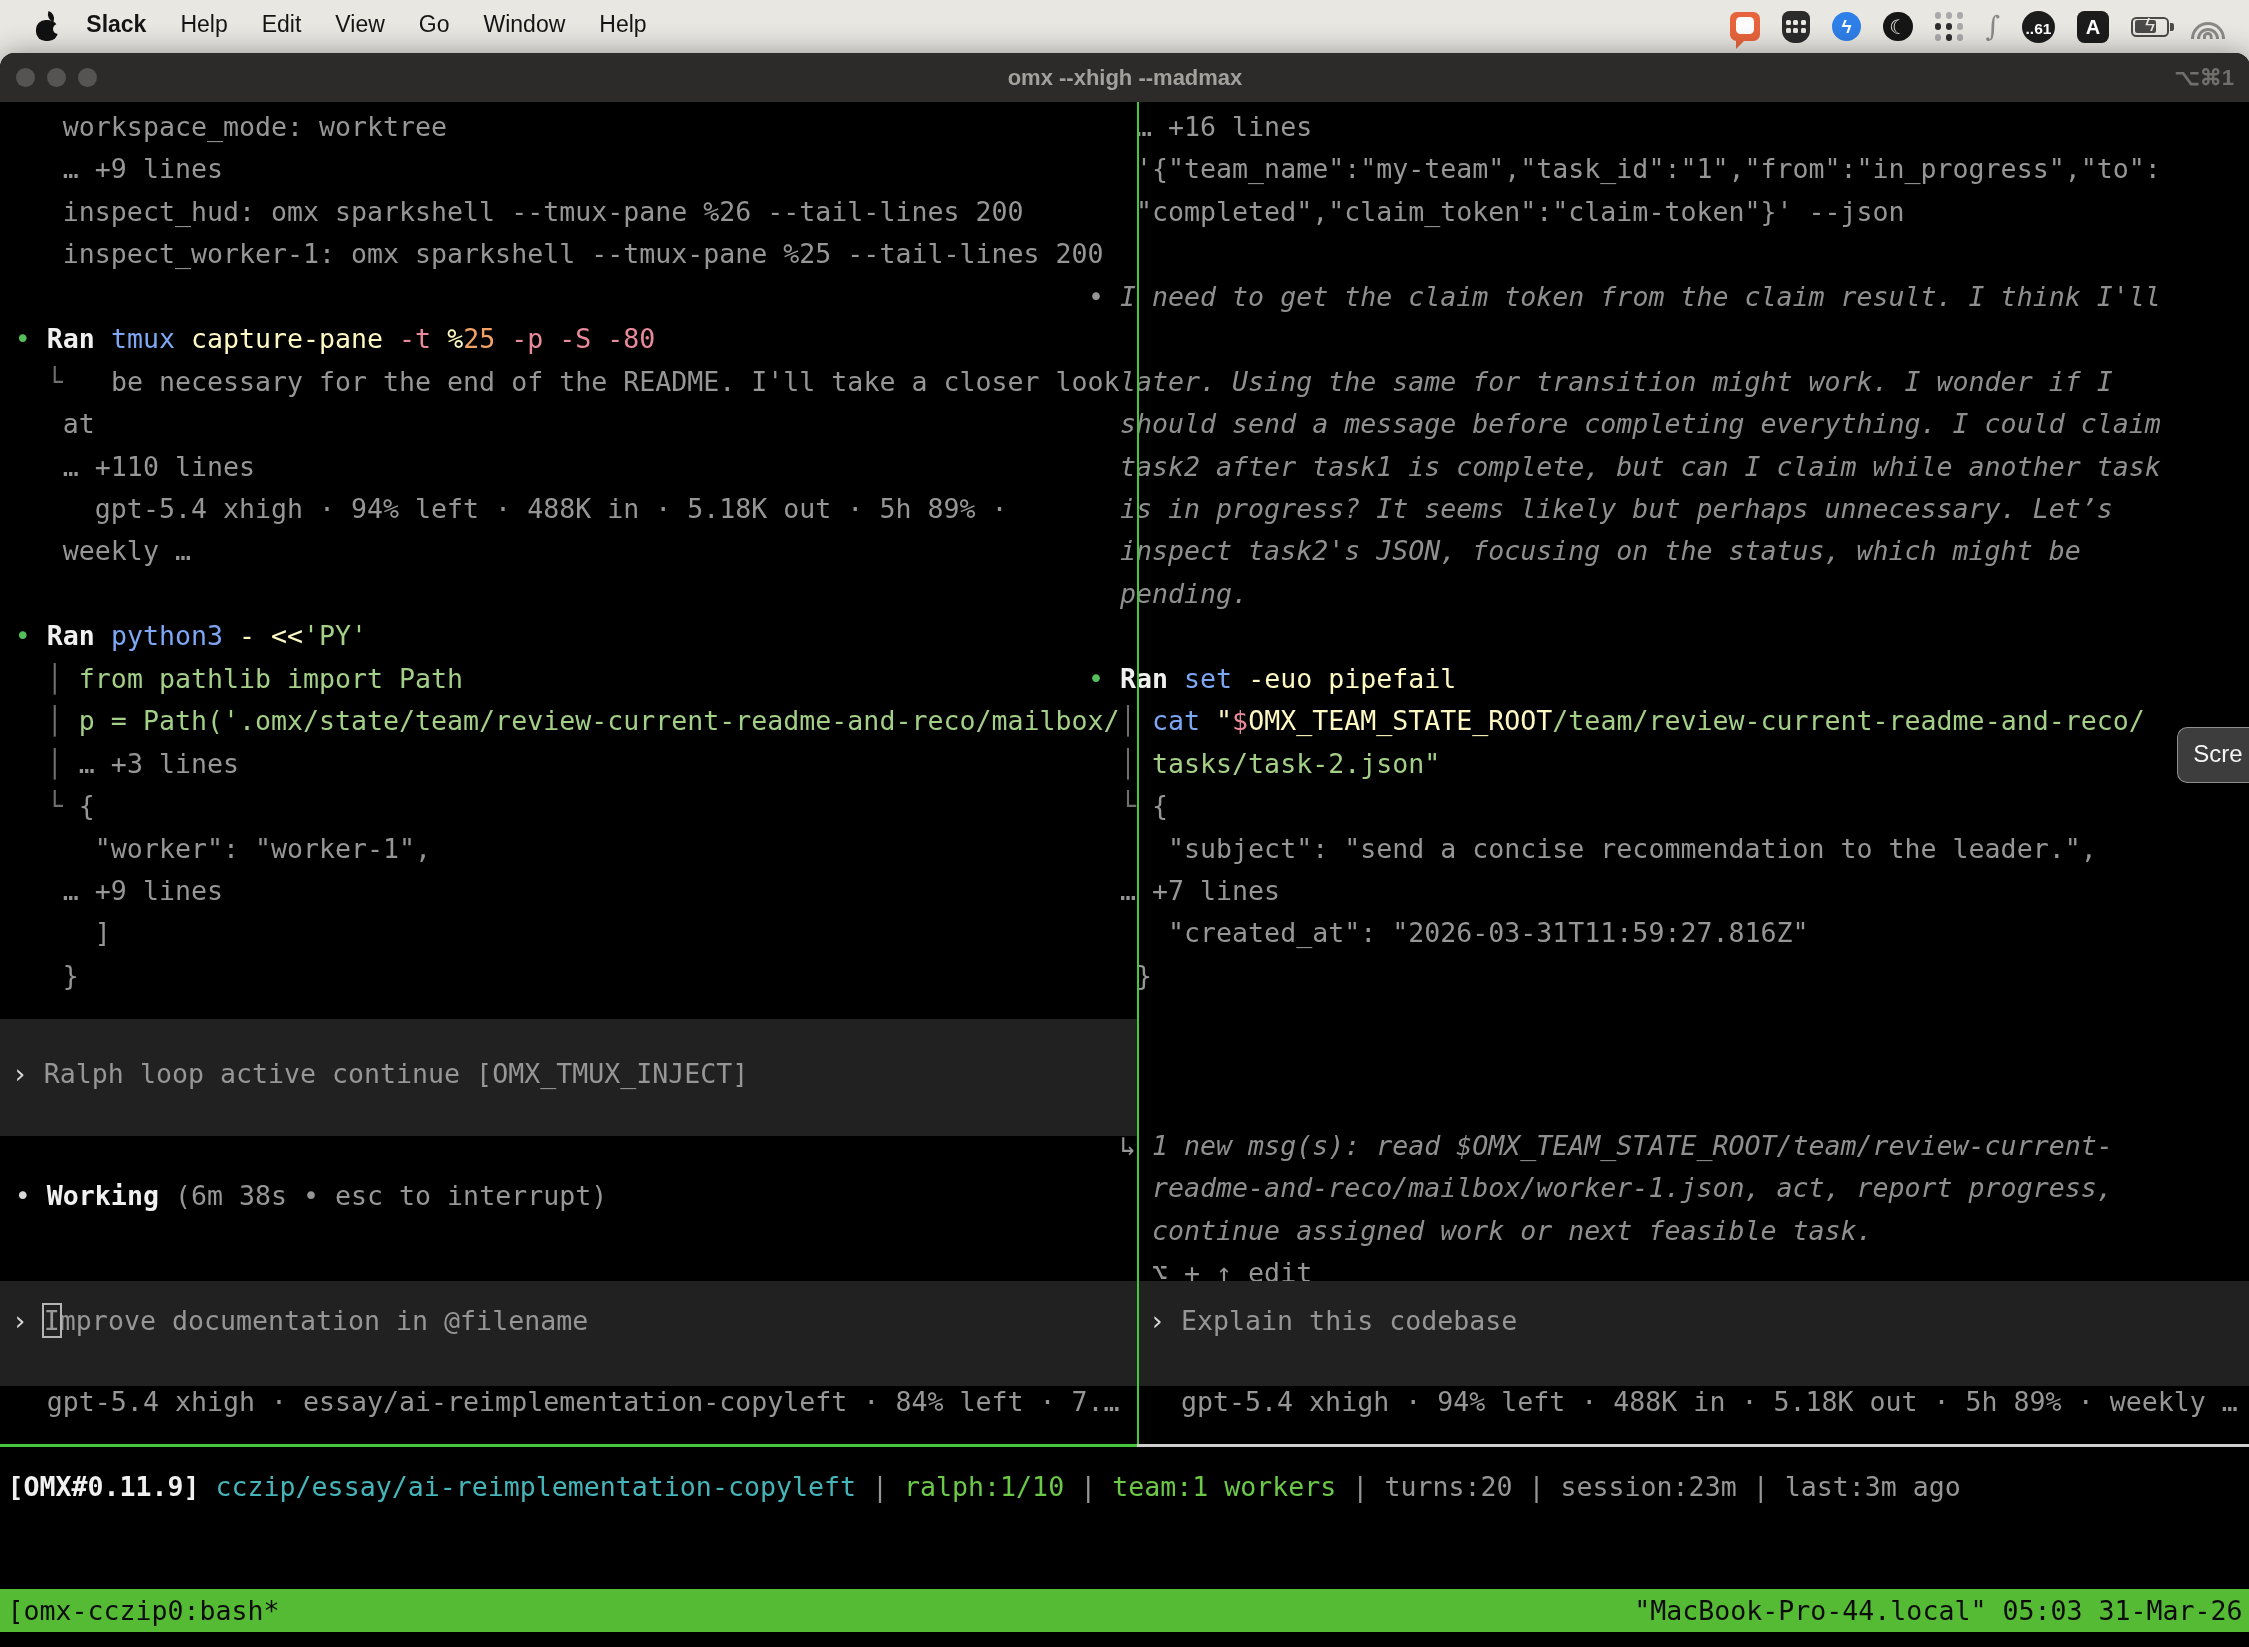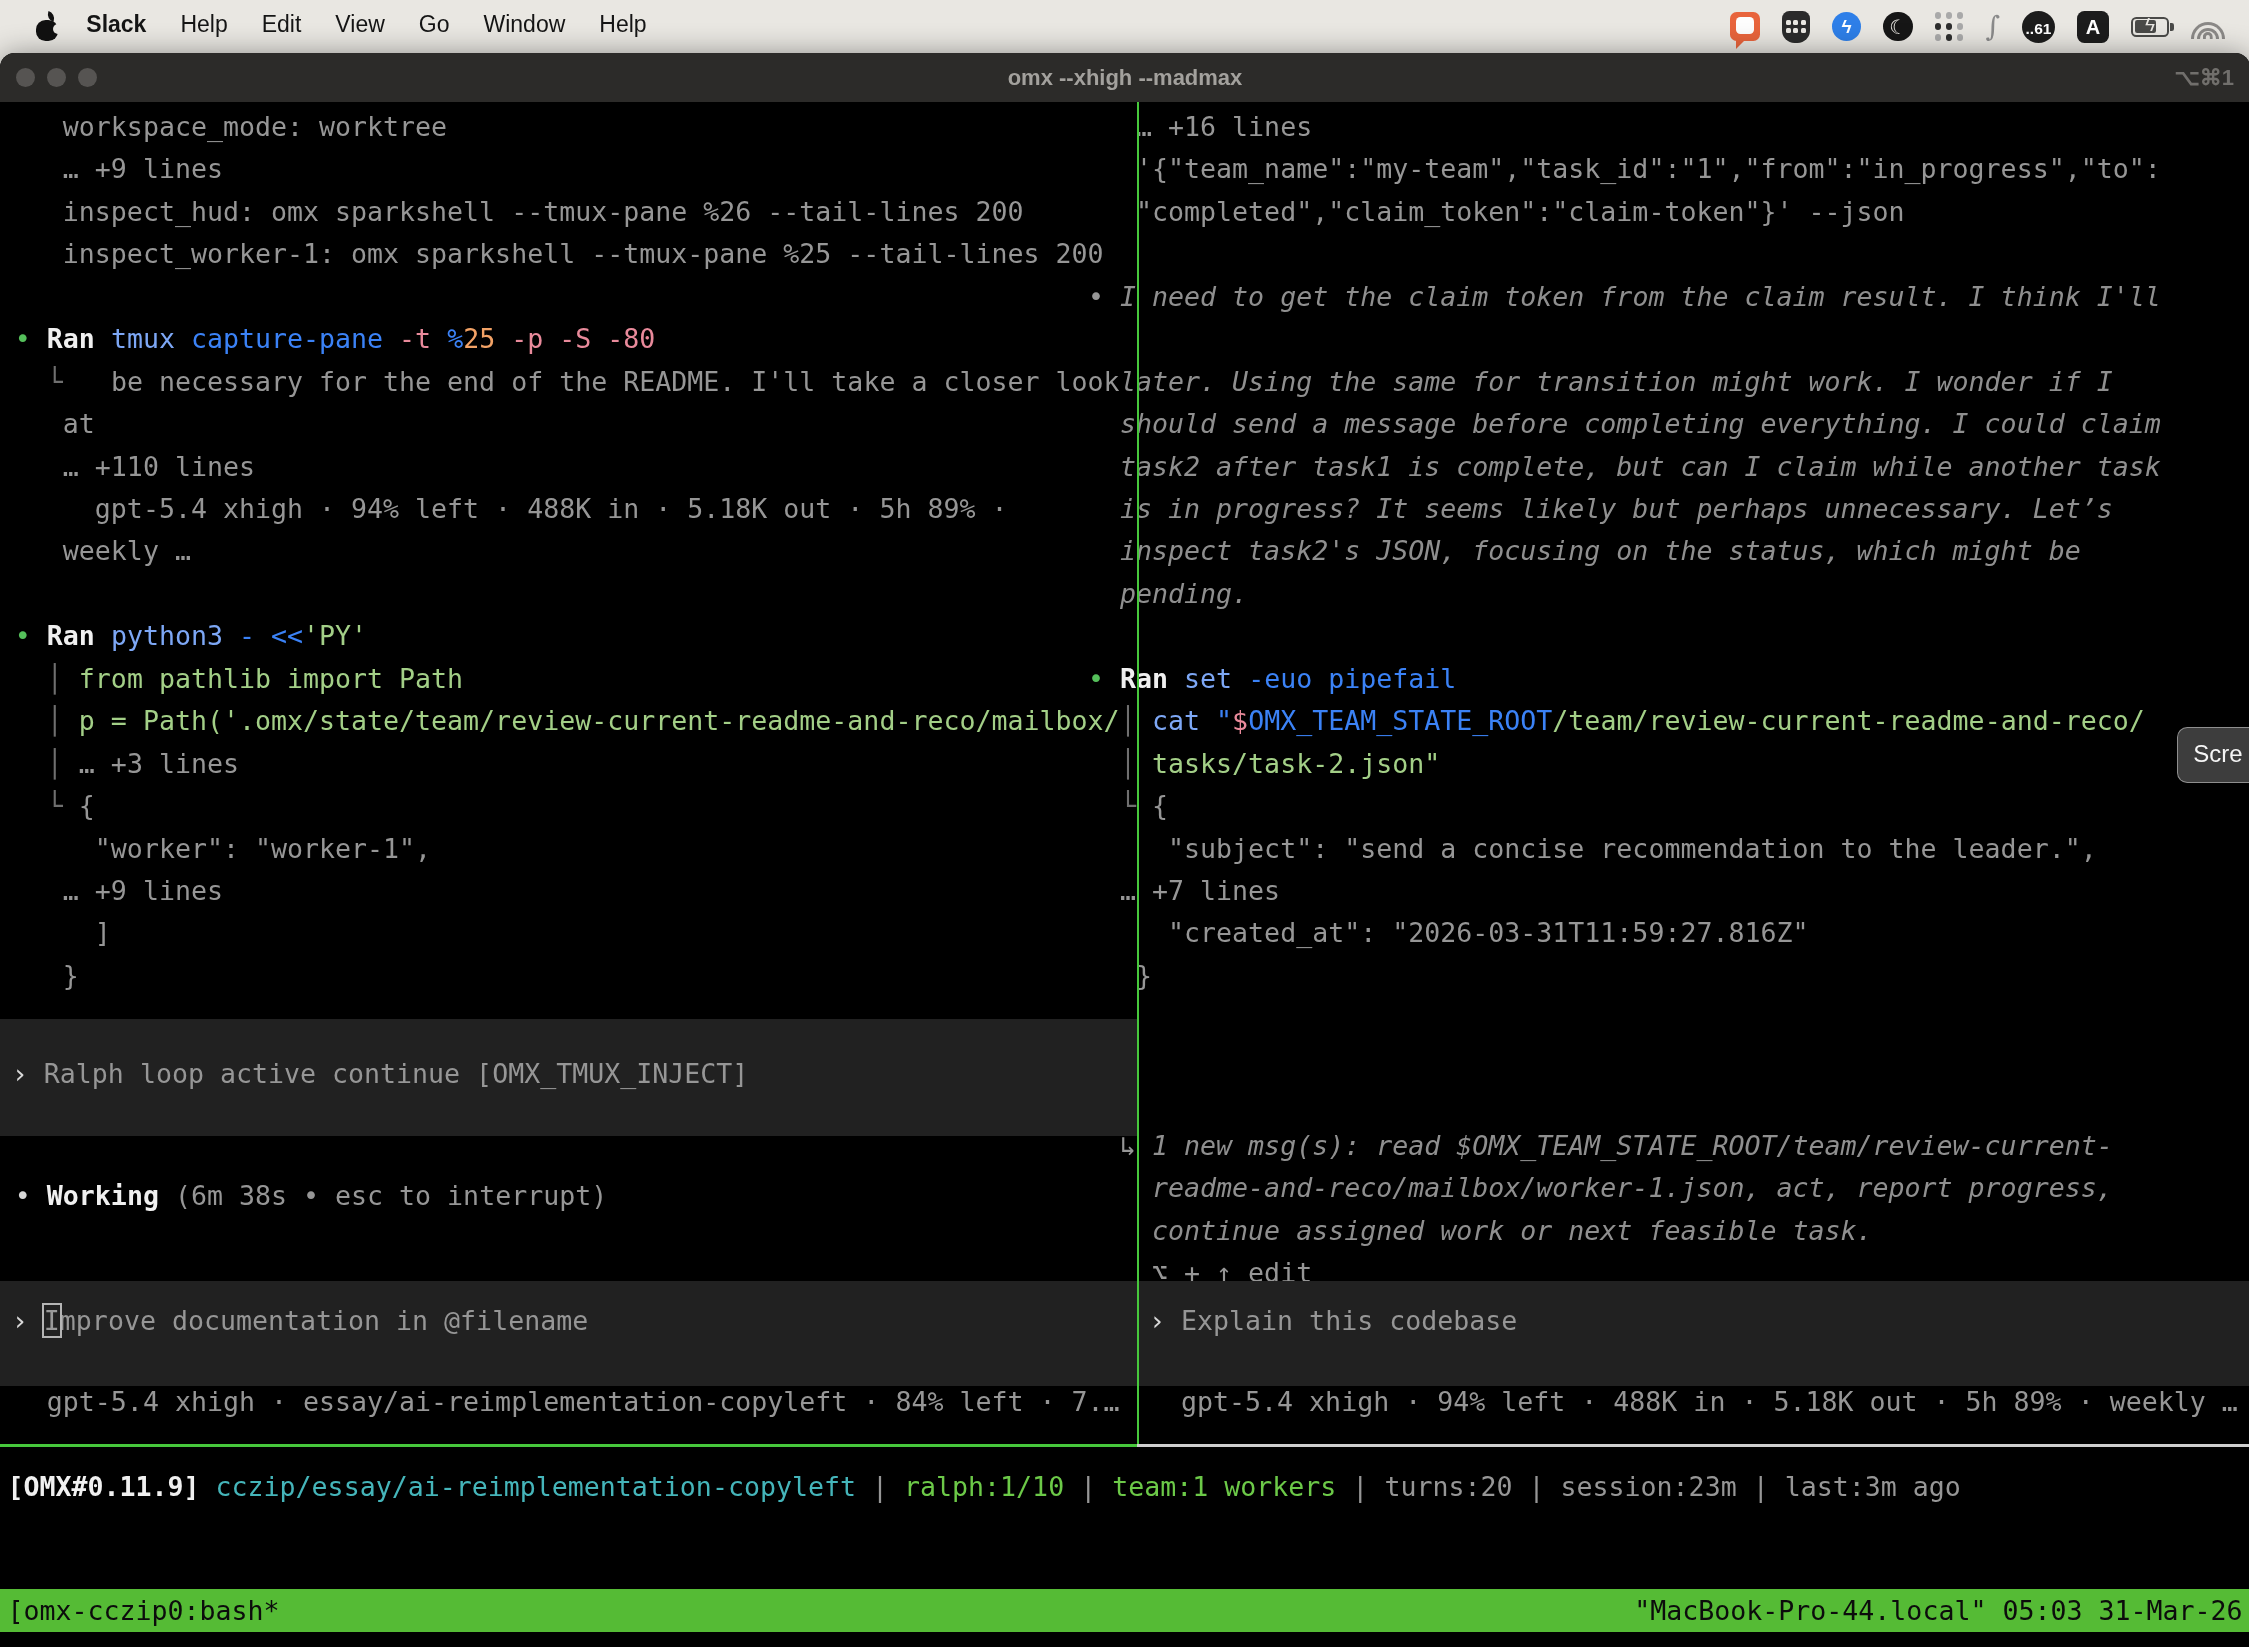--- a/index.html
+++ b/index.html
@@ -66,21 +66,21 @@
     padding:0 7.4px 0 14.8px;z-index:5;}
 
   
   .gy{color:#969696;}
   .it{color:#8f8f8f;font-style:italic;}
   .wb{color:#f0f0f0;font-weight:bold;}
   .gb{color:#8a8a8a;font-weight:bold;}
   .wht{color:#d8d8d8;}
   .grn{color:#55c05b;}
   .blu{color:#7da7f5;}
-  .lav{color:#3b82f6;}
+  .lav{color:#fef9c3;}
   .pnk{color:#e98a9b;}
   .org{color:#f2a266;}
   .str{color:#a3cf87;}
   .dim{color:#6f6f6f;}
   .cyan{color:#45b5ba;}
   .lgrn{color:#6cc948;}
   .cur{color:#9a9a9a;outline:2.2px solid #b5b5b5;outline-offset:-0.7px;}
 </style>
 </head>
 <body>

